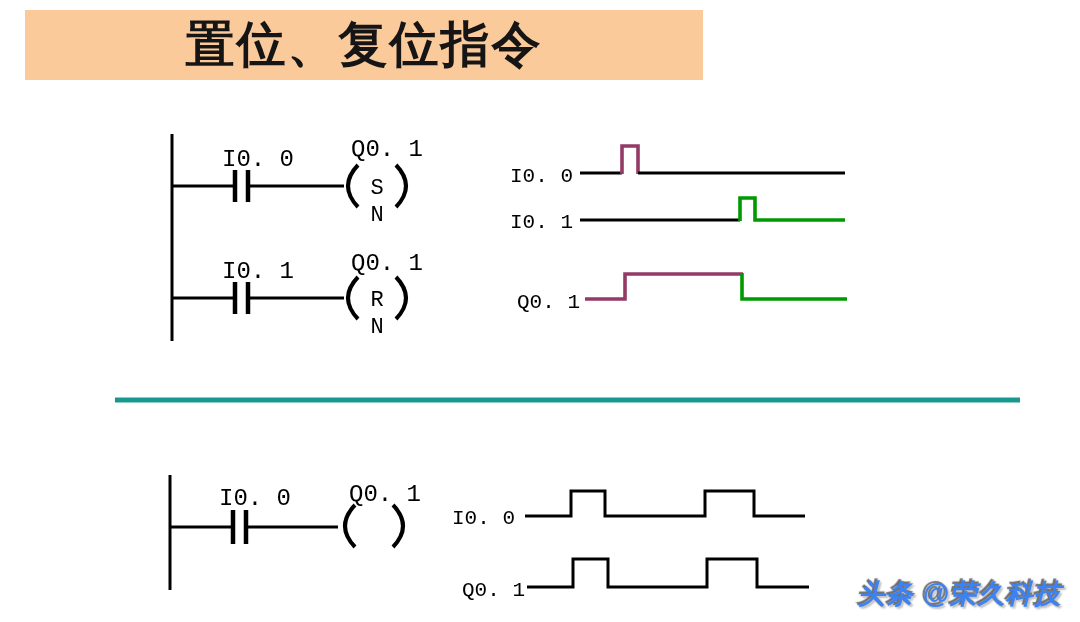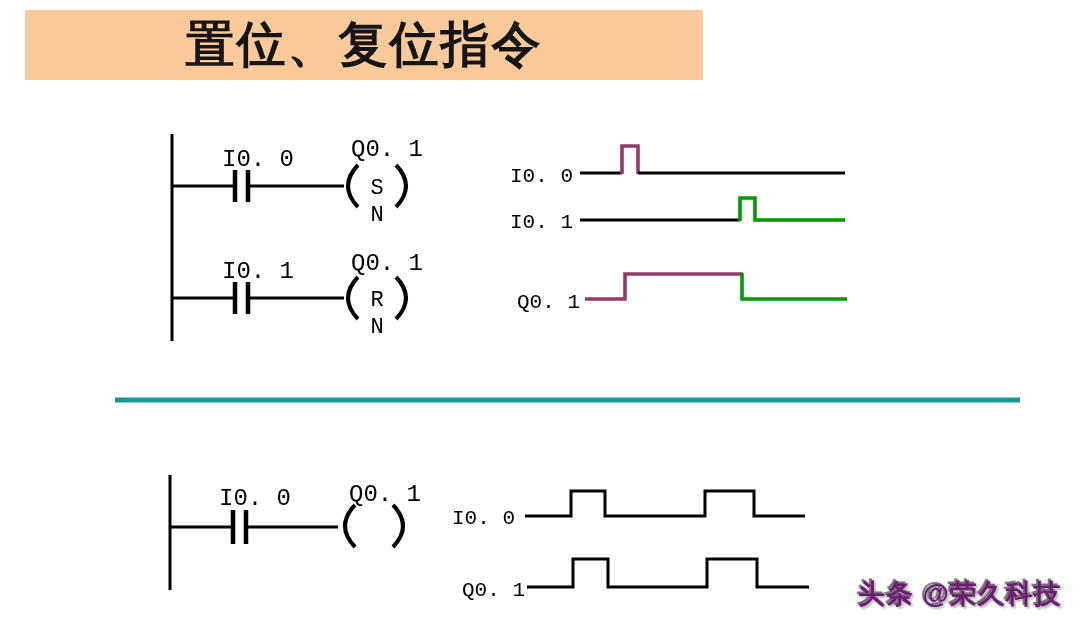--- a/index.html
+++ b/index.html
@@ -41,24 +41,25 @@
   }
   .lbl-ladder { font-size: 24px; }
   .lbl-timing { font-size: 21px; }
   .lbl-coil   { font-size: 22px; }
   .watermark {
     position: absolute;
     left: 858px;
     top: 576px;
     font-size: 27px;
     font-weight: bold;
-    color: #701a75;
+    color: #3b82f6;
     letter-spacing: 1px;
     white-space: nowrap;
     text-shadow: -2px -2px 1px #6e6e6e, 2px 2px 2px #bdbdbd, 0 0 2px #8a8a8a;
+    font-style: italic;
   }
 </style>
 </head>
 <body>
 
 <div class="slide">
 
   <div class="title-bar">
     <span class="title-text">置位、复位指令</span>
   </div>

